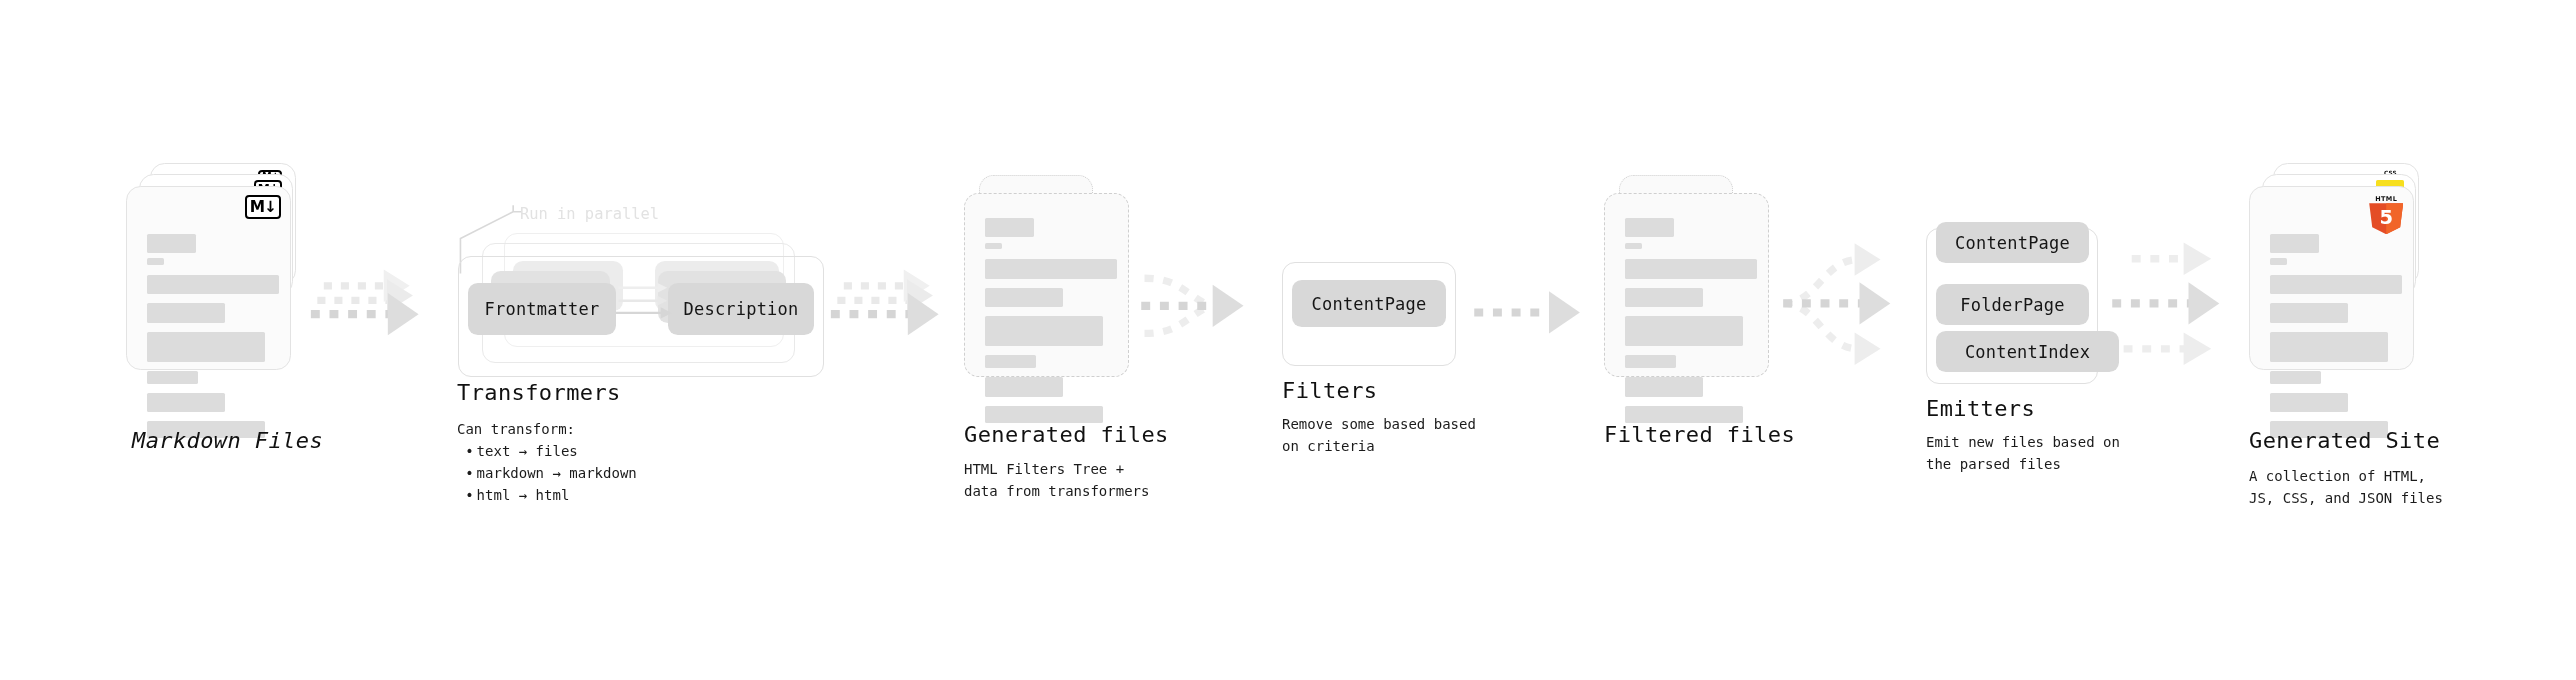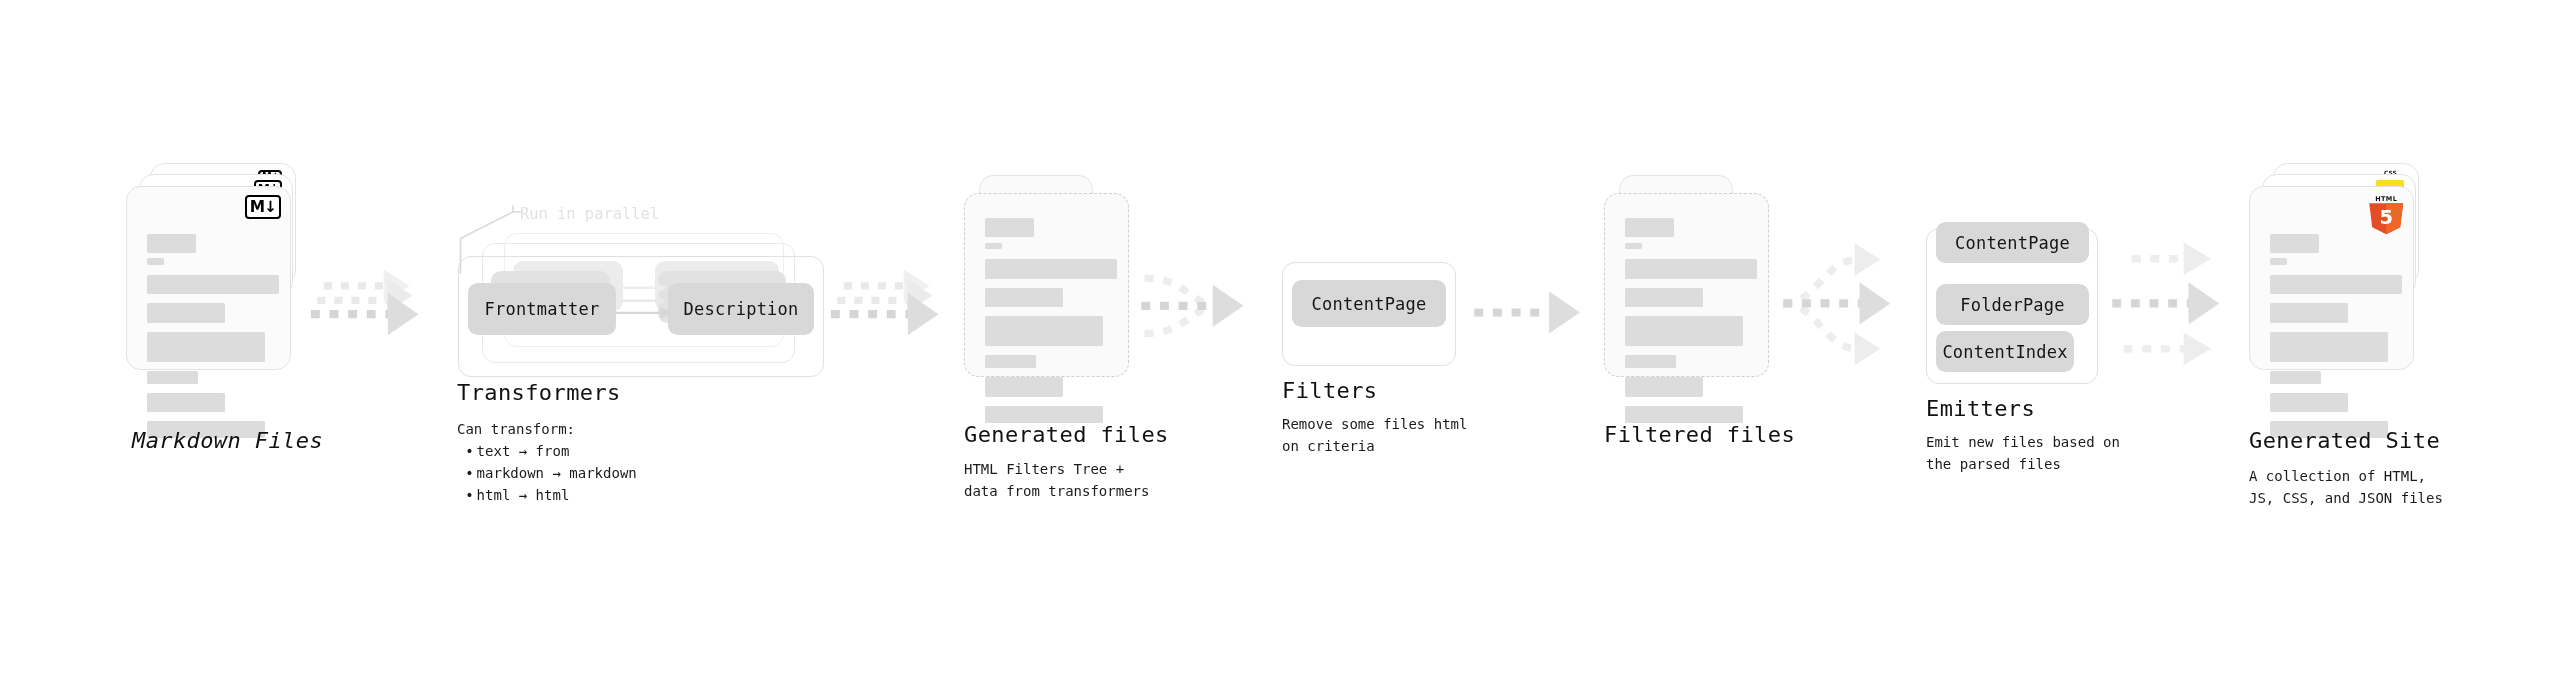--- a/index.html
+++ b/index.html
@@ -183,21 +183,21 @@
         <polygon points="56,27 56,39 68,33" fill="#e8e8e8"></polygon>
         <line x1="4" y1="48" x2="62" y2="48" stroke="#d6d6d6" stroke-width="3"></line>
         <polygon points="60,41 60,55 74,48" fill="#d6d6d6"></polygon>
       </g>
     </svg>
   </div>
 
   <div class="title" style="left:457px;top:380px;">Transformers</div>
   <div class="subtitle" style="left:457px;top:418px;">Can transform:</div>
   <div class="sub-list" style="left:462px;top:440px;">
-    <div class="li">text → from</div>
+    <div class="li">text → files</div>
     <div class="li">markdown → markdown</div>
     <div class="li">html → html</div>
   </div>
 
   <svg class="olay" style="left:829px;top:268px;" width="122" height="81" viewBox="0 0 150 100">
     <g stroke="#e9e9e9" stroke-width="9" stroke-dasharray="10 11" fill="none">
       <line x1="18" y1="22" x2="100" y2="22"></line>
       <line x1="10" y1="40" x2="100" y2="40"></line>
     </g>
     <polygon points="92,2 92,42 124,22" fill="#f0f0f0"></polygon>
@@ -232,21 +232,21 @@
       <path d="M 8 37 C 50 37 58 56 86 70" stroke="#ededed" stroke-width="9"></path>
       <path d="M 8 105 C 50 105 58 86 86 72" stroke="#ededed" stroke-width="9"></path>
       <line x1="4" y1="71" x2="96" y2="71" stroke="#d5d5d5" stroke-width="10"></line>
     </g>
     <polygon points="92,45 92,97 130,71" fill="#dddddd"></polygon>
   </svg>
 
   <div class="groupbox" style="left:1282px;top:262px;width:174px;height:104px;"></div>
   <div class="pill" style="left:1292px;top:280px;width:154px;height:47px;">ContentPage</div>
   <div class="title" style="left:1282px;top:378px;">Filters</div>
-  <div class="subtitle" style="left:1282px;top:413px;">Remove some files html
+  <div class="subtitle" style="left:1282px;top:413px;">Remove some based based
 on criteria</div>
 
   <svg class="olay" style="left:1471px;top:288px;" width="130" height="57" viewBox="0 0 160 70">
     <line x1="4" y1="30" x2="100" y2="30" stroke="#d5d5d5" stroke-width="10" stroke-dasharray="11 12"></line>
     <polygon points="96,4 96,56 134,30" fill="#dddddd"></polygon>
   </svg>
 
   <div class="docstack" style="left:1604px;top:175px;">
     <div class="doc dashed" style="left:14.6px;top:0px;width:114px;height:98px;border-style:dotted;"></div>
     <div class="doc dashed" style="left:0px;top:18px;width:165px;height:184px;">
@@ -271,21 +271,21 @@
       <line x1="4" y1="88" x2="100" y2="88" stroke="#d5d5d5" stroke-width="10"></line>
     </g>
     <polygon points="92,14 92,54 124,34" fill="#ededed"></polygon>
     <polygon points="92,124 92,164 124,144" fill="#ededed"></polygon>
     <polygon points="98,62 98,114 136,88" fill="#dddddd"></polygon>
   </svg>
 
   <div class="groupbox" style="left:1926px;top:228px;width:172px;height:156px;"></div>
   <div class="pill" style="left:1936px;top:222px;width:153px;height:41px;">ContentPage</div>
   <div class="pill" style="left:1936px;top:284px;width:153px;height:41px;">FolderPage</div>
-  <div class="pill" style="left:1936px;top:331px;width:138px;height:41px;">ContentIndex</div>
+  <div class="pill" style="left:1936px;top:331px;width:183px;height:41px;">ContentIndex</div>
   <div class="title" style="left:1926px;top:396px;">Emitters</div>
   <div class="subtitle" style="left:1926px;top:431px;">Emit new files based on
 the parsed files</div>
 
   <svg class="olay" style="left:2109px;top:232px;" width="146" height="146" viewBox="0 0 180 180">
     <g fill="none" stroke-dasharray="11 12">
       <line x1="28" y1="33" x2="100" y2="33" stroke="#ededed" stroke-width="9"></line>
       <line x1="18" y1="144" x2="100" y2="144" stroke="#ededed" stroke-width="9"></line>
       <line x1="4" y1="88" x2="100" y2="88" stroke="#d5d5d5" stroke-width="10"></line>
     </g>

